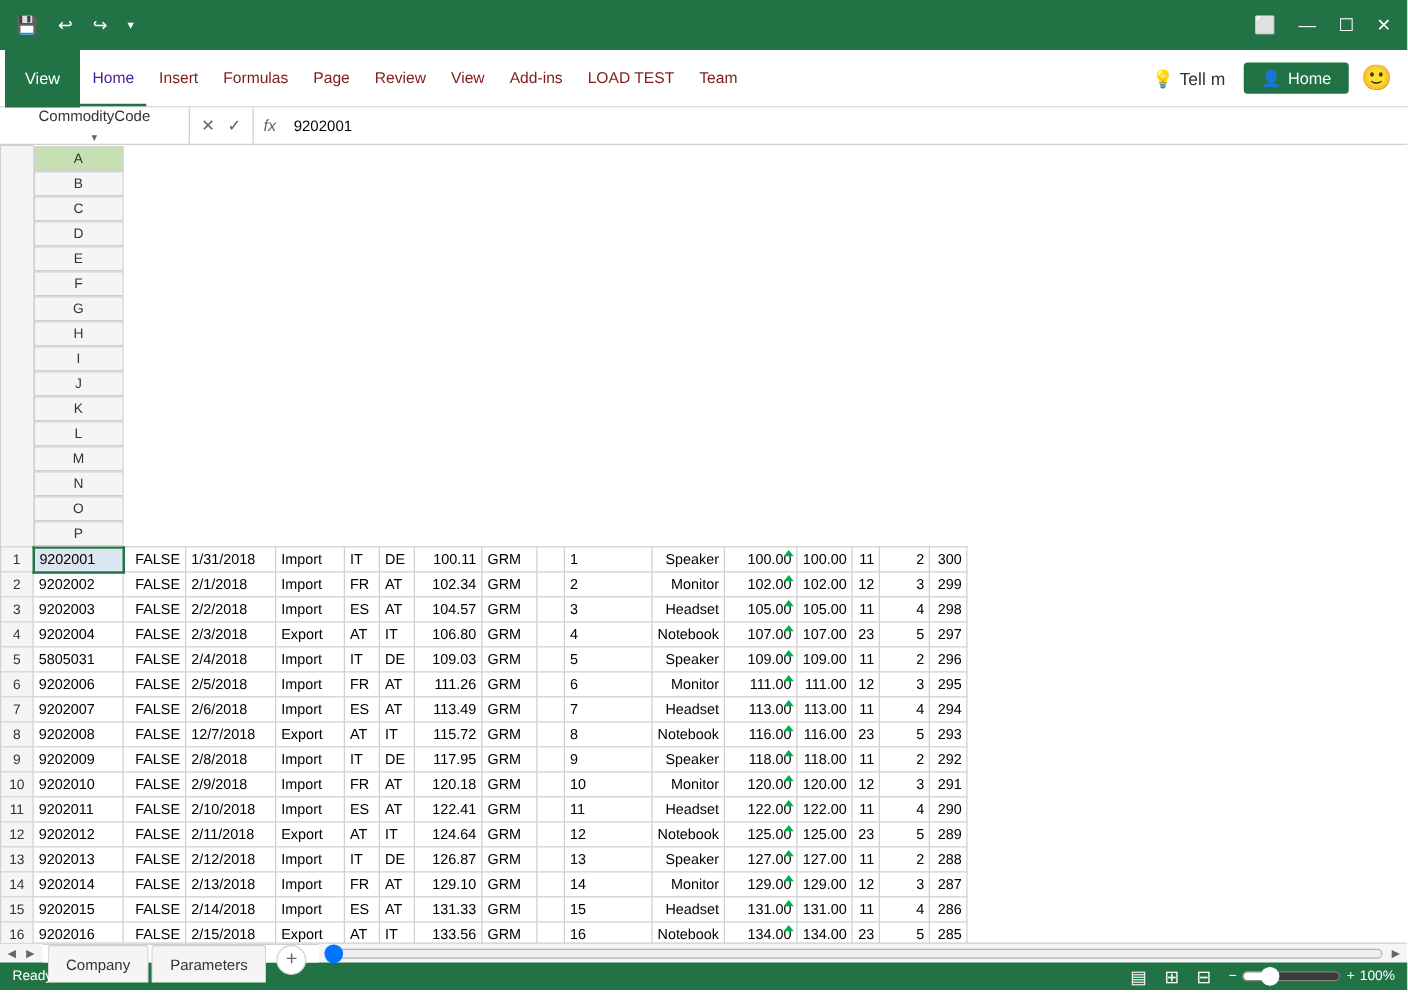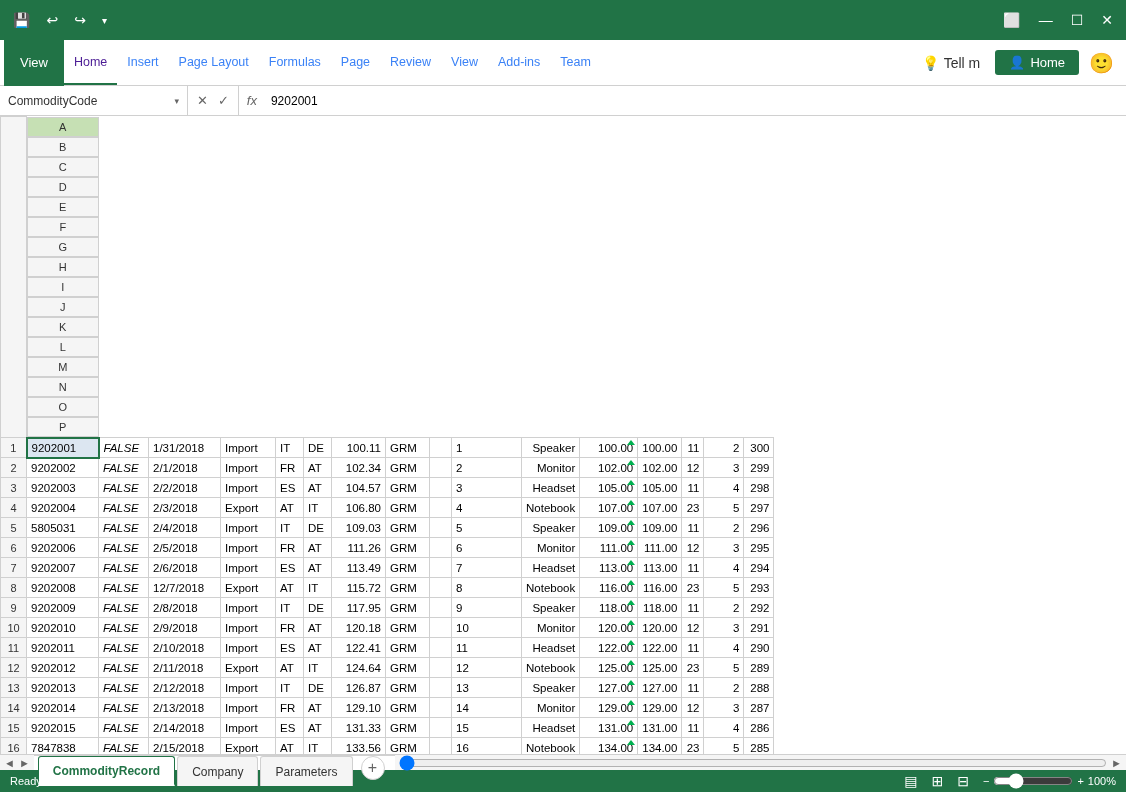--- a/index.html
+++ b/index.html
@@ -40,21 +40,21 @@
       font-family: inherit;
     }
     .ribbon-tabs { display: flex; align-items: center; height: 100%; }
     .ribbon-tab {
       padding: 0 10px;
       height: 100%;
       display: flex;
       align-items: center;
       font-size: 12.5px;
       cursor: pointer;
-      color: #3b82f6;
+      color: #7f1d1d;
       border-bottom: 2px solid transparent;
       white-space: nowrap;
     }
     .ribbon-tab.active { color: #4c1d95; border-bottom: 2px solid #217346; }
     .share-btn {
       background: #217346;
       color: #fff;
       border: none;
       border-radius: 3px;
       padding: 5px 14px;
@@ -66,29 +66,30 @@
 
     
     #formula-bar {
       height: 30px;
       border-bottom: 1px solid #d0d0d0;
       display: flex;
       align-items: center;
       background: #fff;
     }
     #name-box {
-      width: 188px;
+      width: 152px;
       border-right: 1px solid #d0d0d0;
       height: 100%;
       display: flex;
       align-items: center;
       padding: 0 8px;
       font-size: 12px;
       color: #333;
       cursor: pointer;
+      flex-direction: column;
     }
     #name-box-text { flex: 1; }
     #name-box-arrow { font-size: 9px; color: #666; }
     #formula-buttons { display: flex; align-items: center; padding: 0 6px; gap: 4px; border-right: 1px solid #d0d0d0; height: 100%; }
     .formula-btn { background: none; border: none; cursor: pointer; font-size: 13px; color: #666; padding: 0 3px; }
     #fx-label { padding: 0 8px; color: #666; font-style: italic; font-size: 13px; }
     #formula-input { flex: 1; border: none; outline: none; font-size: 12px; padding: 0 6px; }
 
     
     #spreadsheet {
@@ -148,21 +149,21 @@
       min-width: 26px;
       font-size: 11px;
       color: #333;
     }
     
     
     .col-a-header { background: #c6e0b4 !important; }
     
     td { text-align: left; }
     td.num { text-align: right; }
-    td.center { text-align: left; font-style: italic; }
+    td.center { text-align: right; }
 
     
     .w-a { width: 72px; }
     .w-b { width: 50px; }
     .w-c { width: 72px; }
     .w-d { width: 55px; }
     .w-e { width: 28px; }
     .w-f { width: 28px; }
     .w-g { width: 54px; }
     .w-h { width: 44px; }
@@ -257,26 +258,26 @@
     <button class="tb-btn">☐</button>
     <button class="tb-btn">✕</button>
   </div>
 </div>
 
 <div id="ribbon">
   <button id="file-btn">View</button>
   <div class="ribbon-tabs">
     <div class="ribbon-tab active">Home</div>
     <div class="ribbon-tab">Insert</div>
-    <div class="ribbon-tab">Page Layout</div>
     <div class="ribbon-tab">Formulas</div>
     <div class="ribbon-tab">Page</div>
     <div class="ribbon-tab">Review</div>
     <div class="ribbon-tab">View</div>
     <div class="ribbon-tab">Add-ins</div>
+    <div class="ribbon-tab">LOAD TEST</div>
     <div class="ribbon-tab">Team</div>
   </div>
   <div style="flex:1"></div>
   <div style="display:flex;align-items:center;gap:10px;padding-right:8px;">
     <button class="tb-btn" style="color:#333;display:flex;align-items:center;gap:4px;">
       <span>💡</span>
       <span>Tell m</span>
     </button>
     <button class="share-btn">
       <span>👤</span>
@@ -623,21 +624,21 @@
             <td>15</td>
             <td class="num">Headset</td>
             <td class="num" style="position: relative;">131.00<span style="position:absolute;right:2px;top:2px;width:0;height:0;border-left:4px solid transparent;border-right:4px solid transparent;border-bottom:5px solid #00b050;"></span></td>
             <td class="num">131.00</td>
             <td class="num">11</td>
             <td class="num">4</td>
             <td class="num">286</td>
           </tr>
           <tr>
             <td class="row-num">16</td>
-            <td>7847838</td>
+            <td>9202016</td>
             <td class="center">FALSE</td>
             <td>2/15/2018</td>
             <td>Export</td>
             <td>AT</td>
             <td>IT</td>
             <td class="num">133.56</td>
             <td>GRM</td>
             <td></td>
             <td>16</td>
             <td class="num">Notebook</td>
@@ -650,21 +651,20 @@
         </tbody>
     </table>
   </div>
 </div>
 
 <div class="bottom-scrollbar">
   <span class="scroll-arrow">◄</span>
   <span class="scroll-arrow">►</span>
   <div id="bottom-area" style="height:100%;flex:0 0 auto;display:flex;align-items:center;background:#fff;">
     <div id="sheet-tabs">
-      <div class="sheet-tab active">CommodityRecord</div>
       <div class="sheet-tab">Company</div>
       <div class="sheet-tab">Parameters</div>
       <div class="add-sheet-btn">+</div>
     </div>
   </div>
   <input type="range" id="horiz-scroll" min="0" max="100" value="0" style="">
   <span class="scroll-arrow">►</span>
 </div>
 
 <div id="status-bar">

